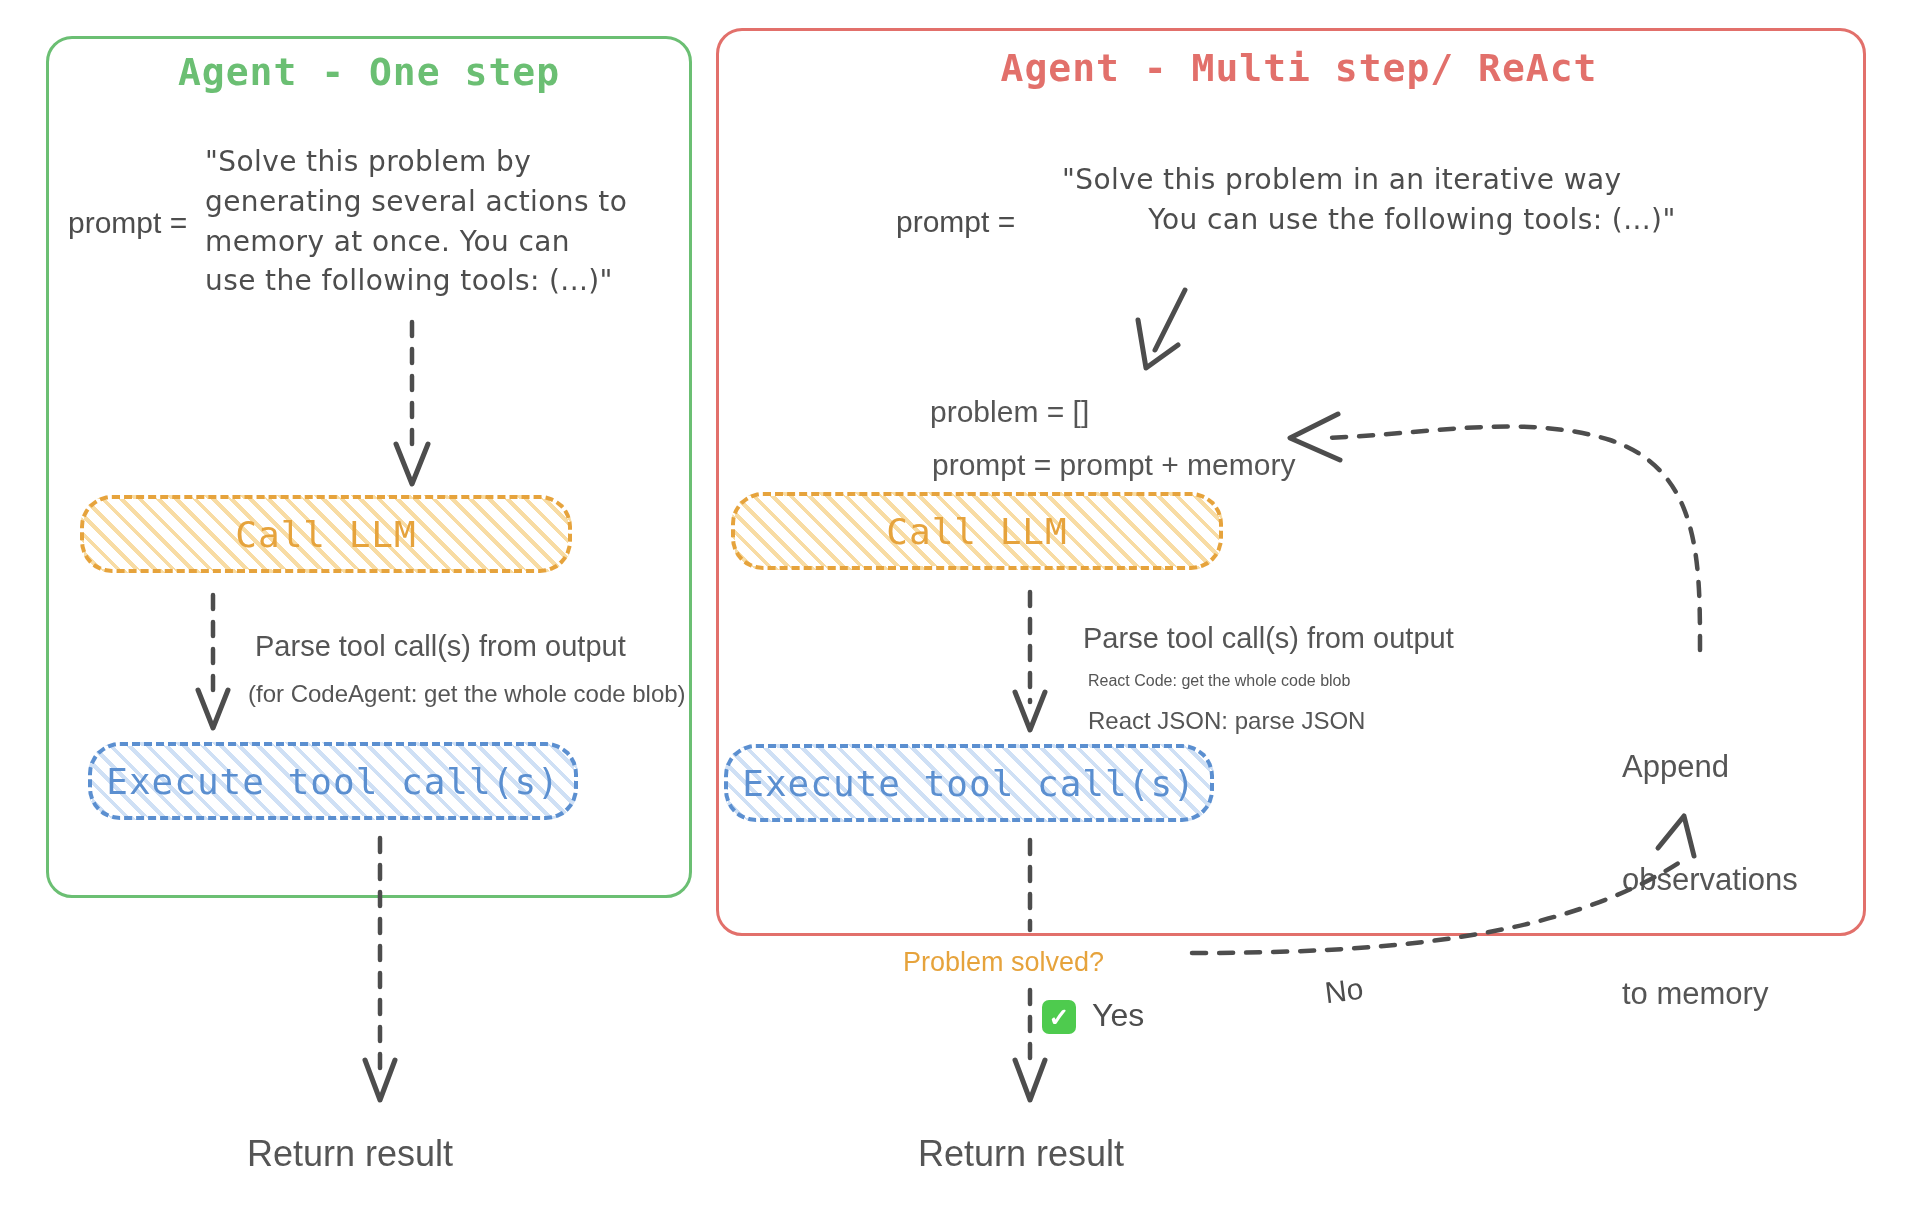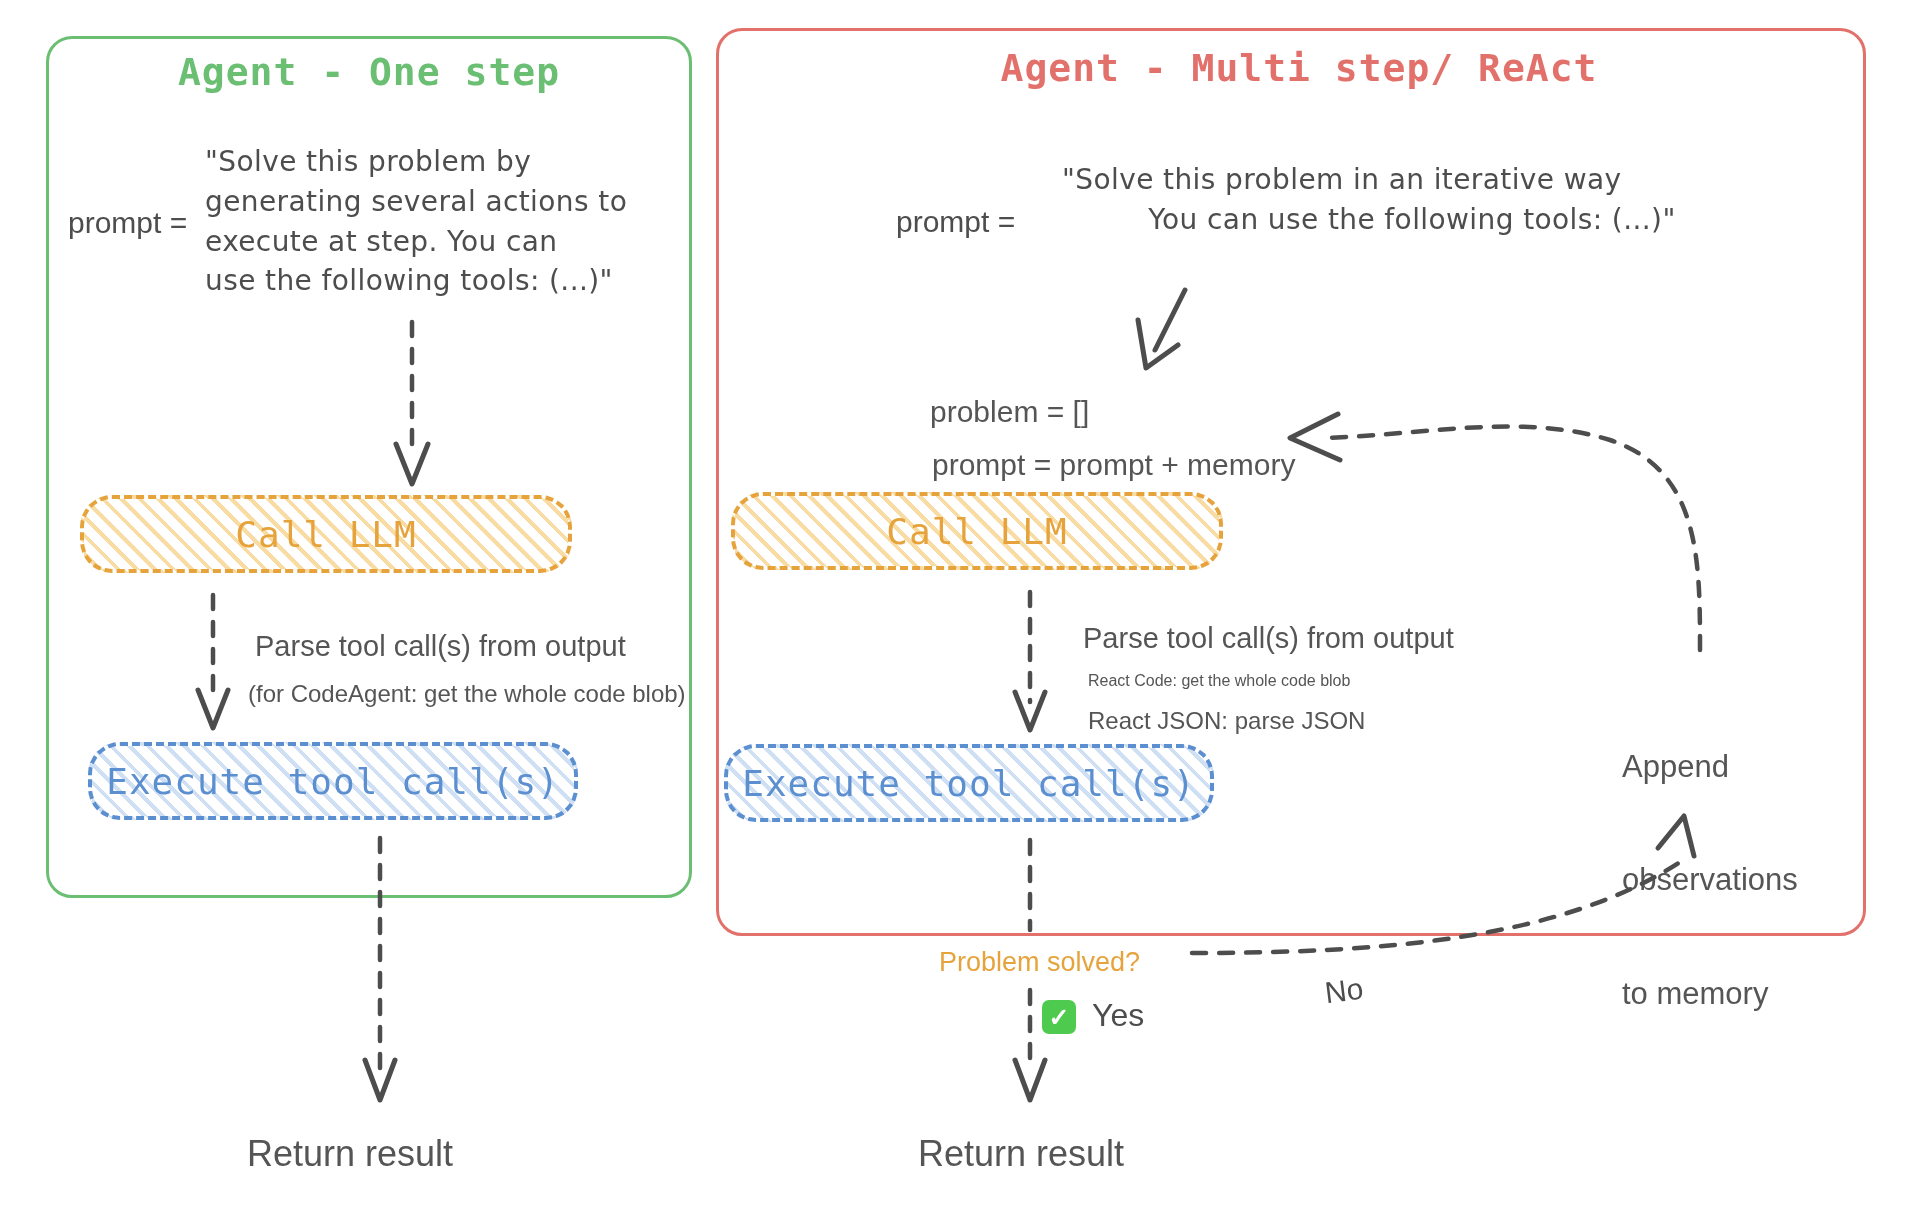--- a/index.html
+++ b/index.html
@@ -110,21 +110,21 @@
 
   <div class="panel" id="panel-one"></div>
 
   <div class="panel-title" id="title-one" style="left:46px;width:646px;">Agent - One step</div>
 
   <div class="prompt-label" style="left:68px;top:206px;">prompt =</div>
 
   <div class="prompt-text" style="left:205px;top:142px;width:480px;">
     <div>"Solve this problem by</div>
     <div>generating several actions to</div>
-    <div>execute at step. You can</div>
+    <div>memory at once. You can</div>
     <div>use the following tools: (...)"</div>
   </div>
 
   <div class="hbox orange" id="box-llm-1">Call LLM</div>
 
   <div class="plain" style="left:255px;top:630px;font-size:29px;">Parse tool call(s) from output</div>
 
   <div class="plain" style="left:248px;top:680px;font-size:24px;">(for CodeAgent: get the whole code blob)</div>
 
   <div class="hbox blue" id="box-exec-1">Execute tool call(s)</div>
@@ -149,21 +149,21 @@
   <div class="hbox orange" id="box-llm-2">Call LLM</div>
 
   <div class="plain" style="left:1083px;top:622px;font-size:29px;">Parse tool call(s) from output</div>
 
   <div class="plain" style="left:1088px;top:672px;font-size:16px;">React Code: get the whole code blob</div>
 
   <div class="plain" style="left:1088px;top:707px;font-size:24px;">React JSON: parse JSON</div>
 
   <div class="hbox blue" id="box-exec-2">Execute tool call(s)</div>
 
-  <div class="plain" style="left:939px;top:947px;font-size:27px;color:#e6a33c;">Problem solved?</div>
+  <div class="plain" style="left:903px;top:947px;font-size:27px;color:#e6a33c;">Problem solved?</div>
 
   <div class="checkmark" style="left:1042px;top:1000px;">✓</div>
 
   <div class="plain hand" style="left:1092px;top:997px;font-size:32px;color:#4d4d4d;">Yes</div>
 
   <div class="plain hand" style="left:1325px;top:974px;font-size:30px;color:#4d4d4d;transform:rotate(-7deg);">No</div>
 
   <div class="plain" style="left:1622px;top:672px;font-size:31px;line-height:1.22;">
     <div>Append</div>
     <div>observations</div>

